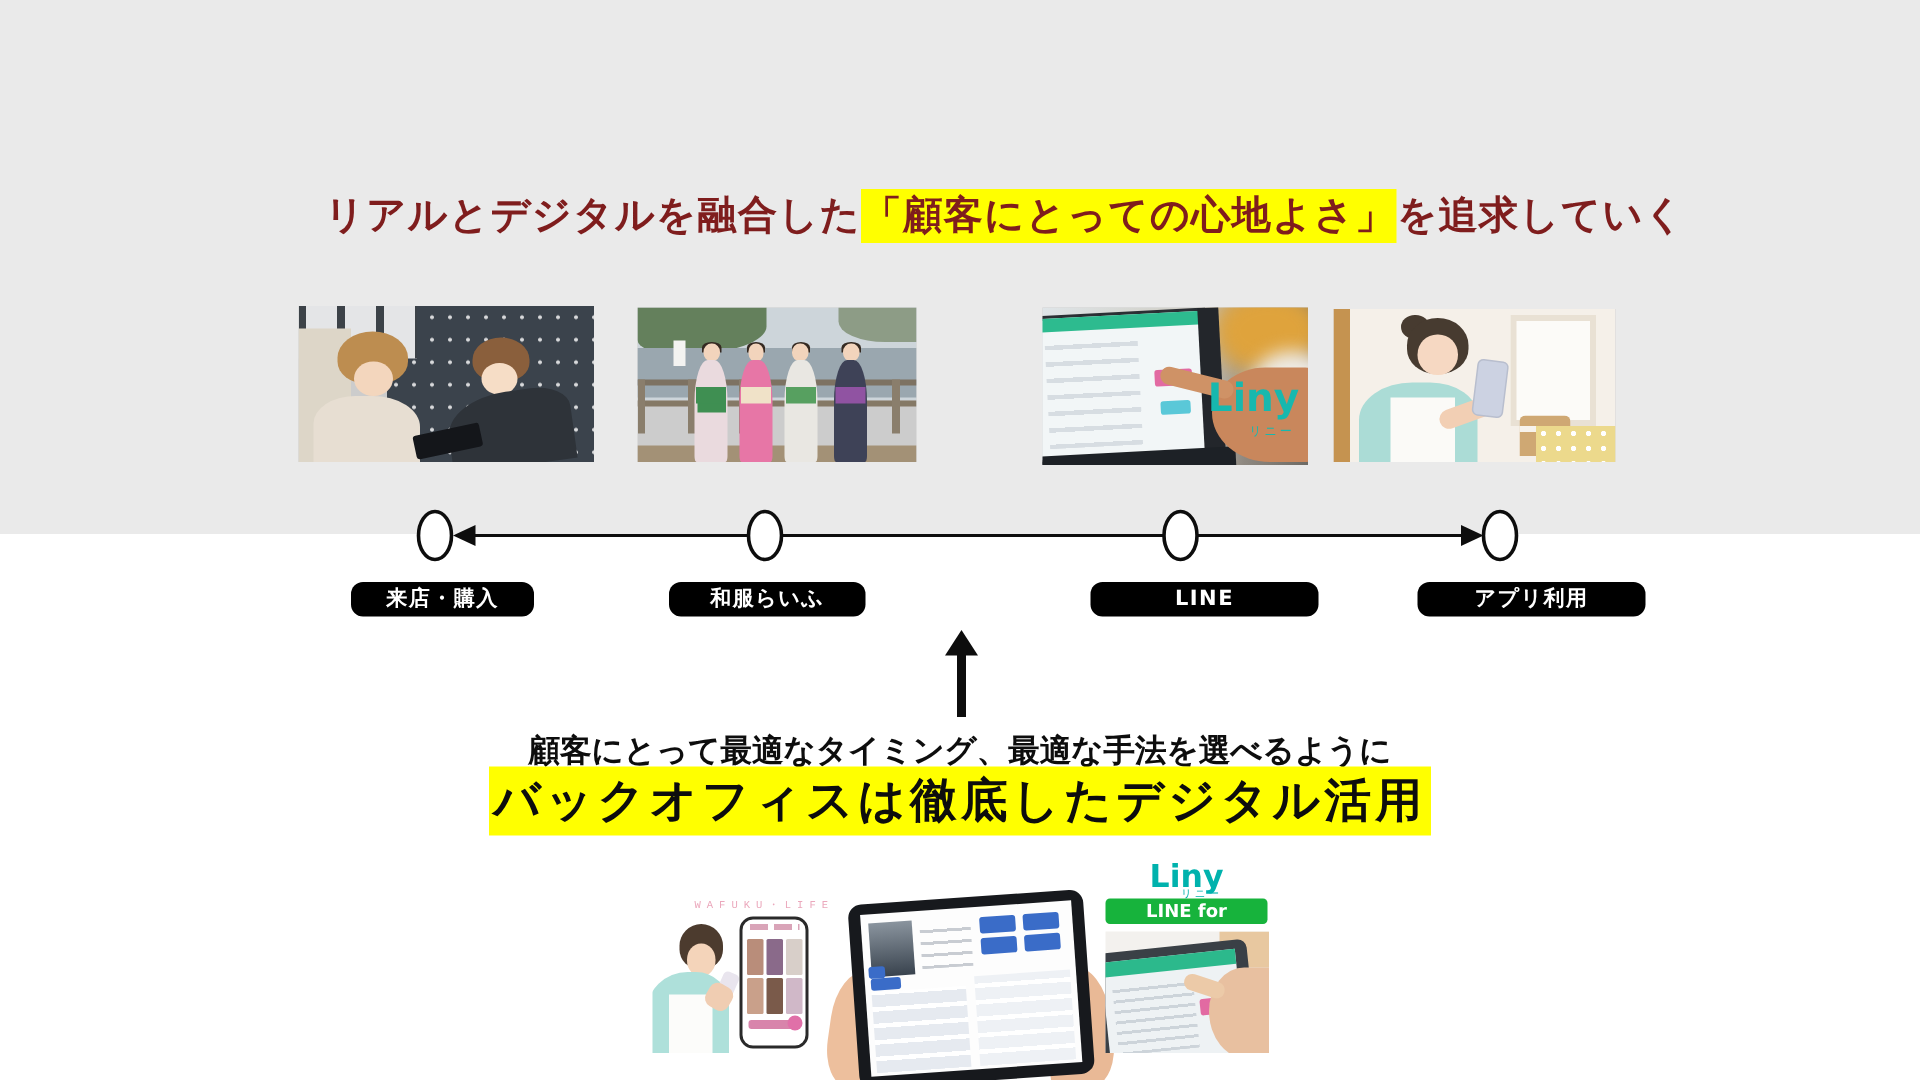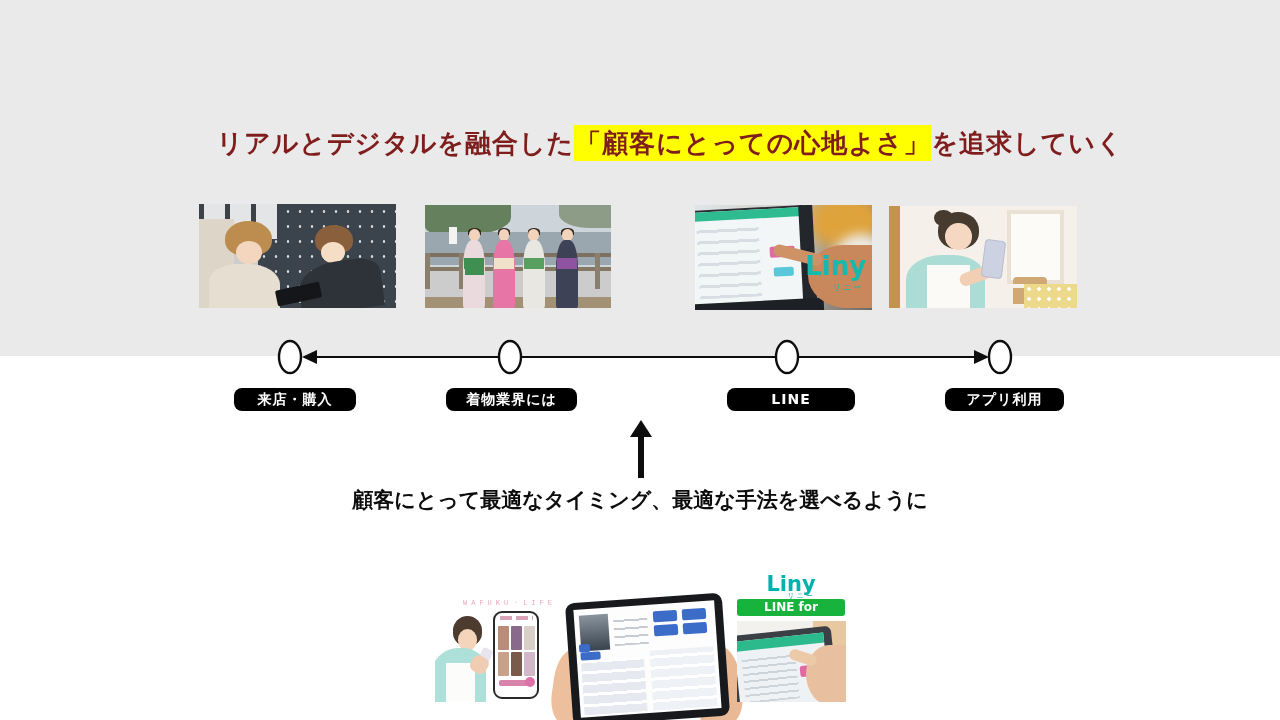--- a/index.html
+++ b/index.html
@@ -105,22 +105,22 @@
 
   
   .timeline-svg { position:absolute; left:0; top:330px; width:1280px; height:60px; }
   .tl-label {
     position:absolute; top:388px; height:23px; background:#000; border-radius:8px;
     color:#fff; font-family:"DejaVu Sans", sans-serif; font-weight:700; font-size:14px;
     text-align:center; line-height:23px; letter-spacing:1px;
   }
   #tl-label-1 { left:234px; width:122px; }
   #tl-label-2 { left:446px; width:131px; }
-  #tl-label-3 { left:727px; width:128px; }
-  #tl-label-4 { left:945px; width:119px; }
+  #tl-label-3 { left:727px; width:152px; }
+  #tl-label-4 { left:945px; width:152px; }
 
   
   .up-arrow-shaft { position:absolute; left:638px; top:436px; width:6px; height:42px; background:#0d0d0d; }
   .up-arrow-head { position:absolute; left:630px; top:420px; width:0; height:0;
     border-left:11px solid transparent; border-right:11px solid transparent; border-bottom:17px solid #0d0d0d; }
   .mid-caption {
     position:absolute; left:0; top:486px; width:1280px; text-align:center;
     font-size:21px; font-weight:600; color:#0d0d0d;
   }
   .mid-headline-wrap { position:absolute; left:0; top:511px; width:1280px; text-align:center; }
@@ -289,27 +289,30 @@
     <line x1="305" y1="27" x2="986" y2="27" stroke="#0d0d0d" stroke-width="2"></line>
     <polygon points="302,27 317,20 317,34" fill="#0d0d0d"></polygon>
     <polygon points="989,27 974,20 974,34" fill="#0d0d0d"></polygon>
     <ellipse cx="290" cy="27" rx="11" ry="16" fill="#ffffff" stroke="#0d0d0d" stroke-width="2.4"></ellipse>
     <ellipse cx="510" cy="27" rx="11" ry="16" fill="#ffffff" stroke="#0d0d0d" stroke-width="2.4"></ellipse>
     <ellipse cx="787" cy="27" rx="11" ry="16" fill="#ffffff" stroke="#0d0d0d" stroke-width="2.4"></ellipse>
     <ellipse cx="1000" cy="27" rx="11" ry="16" fill="#ffffff" stroke="#0d0d0d" stroke-width="2.4"></ellipse>
   </svg>
 
   <div class="tl-label" id="tl-label-1">来店・購入</div>
-  <div class="tl-label" id="tl-label-2">着物業界には</div>
+  <div class="tl-label" id="tl-label-2">和服らいふ</div>
   <div class="tl-label" id="tl-label-3">LINE</div>
   <div class="tl-label" id="tl-label-4">アプリ利用</div>
 
   <div class="up-arrow-head"></div>
   <div class="up-arrow-shaft"></div>
   <div class="mid-caption">顧客にとって最適なタイミング、最適な手法を選べるように</div>
+  <div class="mid-headline-wrap">
+    <span class="mid-headline">バックオフィスは徹底したデジタル活用</span>
+  </div>
 
   <div class="wafuku-logo-sub">WAFUKU・LIFE</div>
   <div class="wafuku-photo">
     <div class="wp-hair"></div>
     <div class="wp-face"></div>
     <div class="wp-cardigan"></div>
     <div class="wp-top"></div>
     <div class="wp-handphone"></div>
     <div class="wp-hand"></div>
     <div class="wp-phone">

